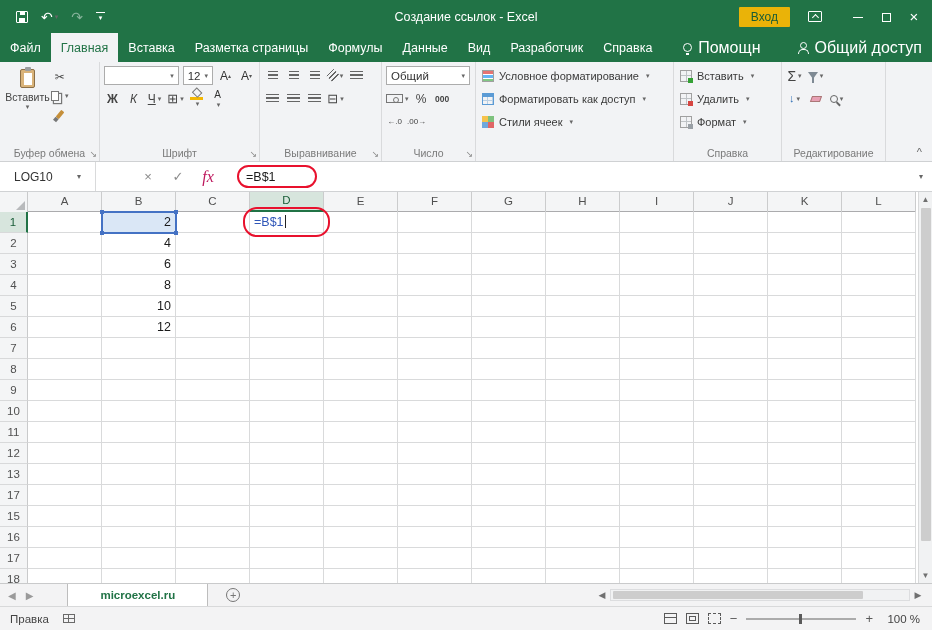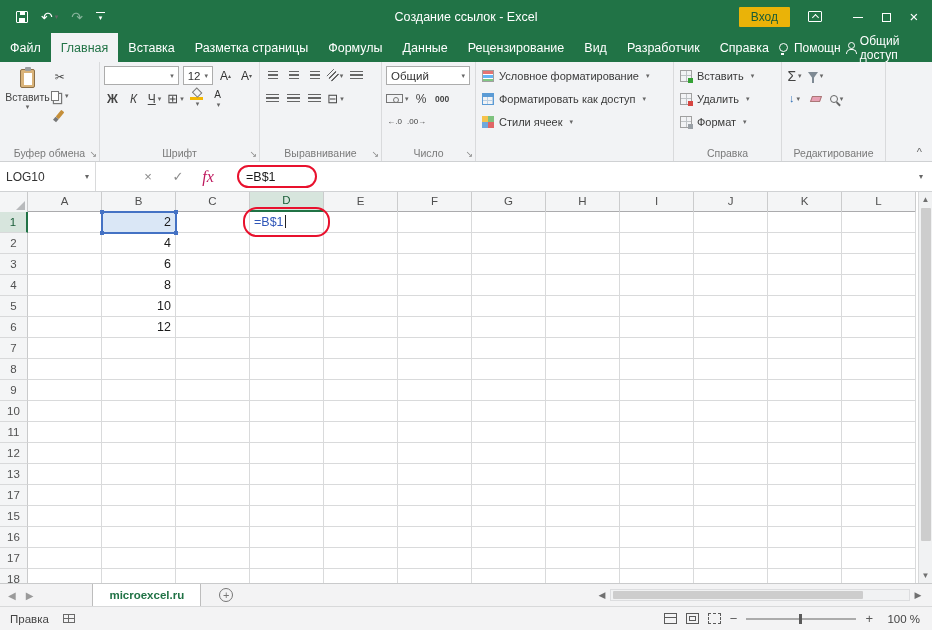--- a/index.html
+++ b/index.html
@@ -26,21 +26,21 @@
   .wbtn { width:28px; text-align:center; font-size:13px; line-height:33px; }
   .wbtn.min i { display:inline-block; width:10px; border-top:1.2px solid #fff; vertical-align:3px; }
   .wbtn.max i { display:inline-block; width:9px; height:9px; border:1.2px solid #fff; vertical-align:-1px; }
   .wbtn.close { font-size:15px; margin-right:4px; }
 
   
   .tabrow { height:29px; background:#217346; display:flex; align-items:stretch; color:#fff; }
   .tabs { display:flex; }
   .tab { padding:0 10px; display:flex; align-items:center; font-size:12.5px; white-space:nowrap; }
   .tab.active { background:#f2f3f5; color:#217346; }
-  .tabrow-right { margin-left:auto; display:flex; align-items:center; gap:4px; margin-right:10px; font-size:12px; }
+  .tabrow-right { margin-left:auto; display:flex; align-items:center; gap:36px; margin-right:10px; font-size:16px; }
   .traction { display:flex; align-items:center; gap:6px; }
   .ic-bulb { width:9px; height:9px; border:1.5px solid #fff; border-radius:50%; position:relative; display:inline-block; }
   .ic-bulb::after { content:''; position:absolute; left:1.5px; bottom:-4px; width:3px; height:2.5px; background:#fff; }
   .ic-person { width:12px; height:12px; position:relative; display:inline-block; }
   .ic-person::before { content:''; position:absolute; top:0; left:3px; width:5px; height:5px; border:1.3px solid #fff; border-radius:50%; }
   .ic-person::after { content:''; position:absolute; bottom:0; left:1px; width:9px; height:4px; border:1.3px solid #fff; border-bottom:none; border-radius:5px 5px 0 0; }
 
   
   .ribbon { height:100px; background:#f2f3f5; border-bottom:1px solid #cfd1d3; display:flex; position:relative; }
   .rgroup { position:relative; border-right:1px solid #d9dadc; padding:3px 4px 15px 4px; }
@@ -110,21 +110,21 @@
   .ic-funnel { width:0; height:0; border-left:5px solid transparent; border-right:5px solid transparent; border-top:7px solid #7f8a94; position:relative; }
   .ic-funnel::after { content:''; position:absolute; left:-1px; top:-2px; width:2px; height:6px; background:#7f8a94; }
   .ic-filldown { font-size:11px; color:#2f6fb5; line-height:1; }
   .ic-search { width:8px; height:8px; border:1.5px solid #666; border-radius:50%; position:relative; }
   .ic-search::after { content:''; position:absolute; right:-4px; bottom:-3px; width:5px; height:1.5px; background:#666; transform:rotate(45deg); }
   .ic-eraser { width:10px; height:6px; background:#e8a0b4; border:1px solid #a77; transform:skewX(-20deg); }
   .rib-collapse { position:absolute; right:10px; bottom:3px; font-size:11px; color:#666; }
 
   
   .fbar { height:30px; background:#fff; border-bottom:1px solid #d0d2d4; display:flex; align-items:center; position:relative; }
-  .namebox { width:96px; height:100%; border-right:1px solid #d9dadb; display:flex; align-items:center; padding:0 6px; font-size:12px; color:#333; }
+  .namebox { width:96px; height:100%; border-right:1px solid #d9dadb; display:flex; align-items:center; padding:0 14px; font-size:12px; color:#333; }
   .namebox .car { margin-left:auto; font-size:8px; color:#666; }
   .fx-btns { margin-left:44px; display:flex; align-items:center; gap:14px; }
   .fxb { font-size:13px; color:#8a8a8a; width:16px; text-align:center; }
   .fxb.ok { color:#8a8a8a; }
   .fxb.fx { font-style:italic; font-family:"Liberation Serif", serif; color:#be185d; font-size:16px; }
   .formula { flex:1; padding-left:30px; font-size:12.5px; color:#1a1a1a; }
   .fbar-exp { width:22px; text-align:center; font-size:8px; color:#666; }
   .red-rect { position:absolute; left:237px; top:3px; width:80px; height:23px; border:2.5px solid #e8112d; border-radius:12px; pointer-events:none; }
 
   
@@ -150,21 +150,21 @@
   .ref-box .h3 { left:-3px; bottom:-3px; } .ref-box .h4 { right:-3px; bottom:-3px; }
   .cell-ann { position:absolute; border:2.5px solid #e8112d; border-radius:14px; pointer-events:none; }
   .vscroll { position:absolute; right:0; top:0; bottom:0; width:14px; background:#f1f2f3; border-left:1px solid #d8d9da; }
   .vscroll .arr { height:15px; text-align:center; font-size:8px; color:#707070; line-height:15px; }
   .vscroll .arr.dn { position:absolute; bottom:0; left:0; right:0; }
   .vthumb { position:absolute; left:1.5px; right:1.5px; top:16px; bottom:42px; background:#cdcdcd; border-radius:1px; }
 
   
   .sheetbar { height:23px; background:#f3f3f4; border-top:1px solid #c9cacb; display:flex; align-items:stretch; }
   .snav { display:flex; align-items:center; gap:10px; padding:0 8px; color:#9a9a9a; font-size:10px; }
-  .sheettab { margin-left:51px; background:#fff; color:#217346; font-weight:bold; font-size:11.5px; display:flex; align-items:center; padding:0 16px; border-left:1px solid #bdbdbd; border-right:1px solid #bdbdbd; }
+  .sheettab { margin-left:26px; background:#fff; color:#217346; font-weight:bold; font-size:11.5px; display:flex; align-items:center; padding:0 32px; border-left:1px solid #bdbdbd; border-right:1px solid #bdbdbd; }
   .addsheet { width:14px; height:14px; border:1px solid #767676; border-radius:50%; color:#767676; font-size:11px; line-height:12px; text-align:center; align-self:center; margin-left:18px; }
   .hscroll { margin-left:auto; display:flex; align-items:center; padding-right:6px; }
   .hscroll .arr { width:16px; text-align:center; font-size:9px; color:#707070; }
   .htrack { width:300px; height:12px; background:#f1f2f3; position:relative; border:1px solid #dcdddf; }
   .hthumb { position:absolute; left:2px; top:1px; bottom:1px; width:250px; background:#cdcdcd; border-radius:1px; }
 
   
   .statusbar { height:24px; background:#f3f3f4; border-top:1px solid #d8d9da; display:flex; align-items:center; font-size:11.5px; color:#444; }
   .mode { margin-left:10px; }
   .ic-macro { width:12px; height:9px; border:1px solid #6a6a6a; margin-left:14px; background:linear-gradient(#6a6a6a,#6a6a6a) 0 3px/100% 1px no-repeat,linear-gradient(90deg,#6a6a6a,#6a6a6a) 4px 0/1px 100% no-repeat; }
@@ -204,21 +204,20 @@
   </div>
 
   <div class="tabrow">
     <div class="tabs" id="tabs">
         <div class="tab file">Файл</div>
         <div class="tab active">Главная</div>
         <div class="tab">Вставка</div>
         <div class="tab">Разметка страницы</div>
         <div class="tab">Формулы</div>
         <div class="tab">Данные</div>
-        <div class="tab">Рецензирование</div>
         <div class="tab">Вид</div>
         <div class="tab">Разработчик</div>
         <div class="tab">Справка</div>
       </div>
     <div class="tabrow-right">
       <span class="traction">
         <span class="ic-bulb"></span>
         <span>Помощн</span>
       </span>
       <span class="traction">

